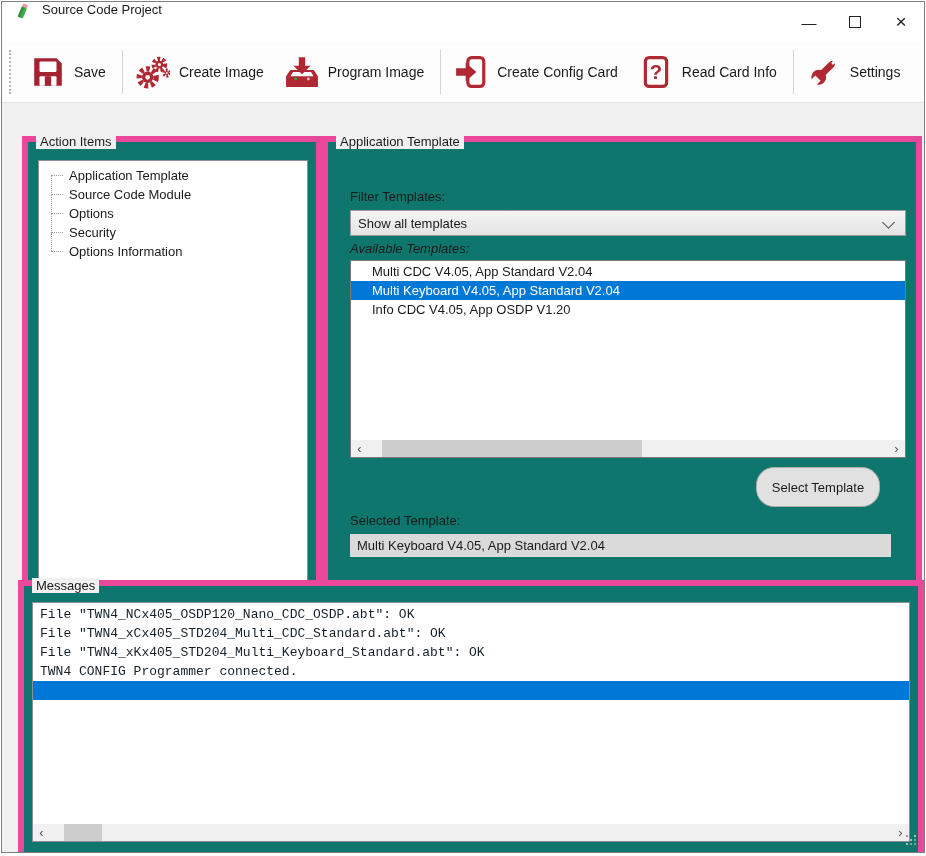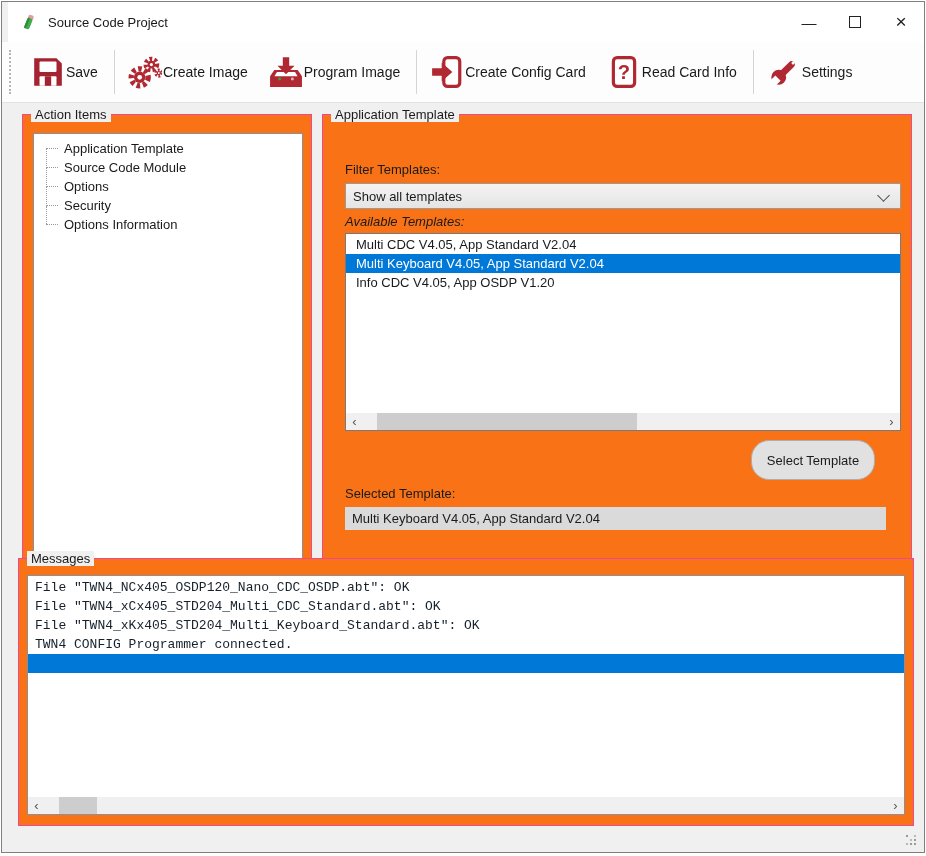--- a/index.html
+++ b/index.html
@@ -1,41 +1,41 @@
 <!DOCTYPE html>
 <html><head>
 <meta charset="utf-8">
 <style>
   html,body{margin:0;padding:0;background:#ffffff;width:926px;height:856px;
     font-family:"Liberation Sans",sans-serif;-webkit-font-smoothing:antialiased;}
   .window{position:absolute;left:1px;top:1px;width:922px;height:850px;
     border:1px solid #7f7f7f;background:#f0f0f0;overflow:hidden;}
 
   
-  .titlebar{position:absolute;left:6px;top:0;right:0;height:40px;background:#ffffff;
-    display:flex;align-items:center;}
+  .titlebar{position:absolute;left:0;top:0;right:0;height:40px;background:#ffffff;
+    display:flex;}
   .app-icon{margin-left:12px;width:18px;height:18px;flex:0 0 auto;}
   .title-text{margin-left:10px;font-size:13px;color:#1a1a1a;}
   .win-controls{margin-left:auto;display:flex;height:100%;}
   .win-btn{width:46px;height:40px;display:flex;align-items:center;justify-content:center;
     font-size:15px;color:#222;background:transparent;border:0;cursor:default;}
   .maxbox{width:10px;height:10px;border:1px solid #222;display:inline-block;}
 
   
   .toolbar{position:absolute;left:0;top:40px;right:0;height:60px;background:#fdfdfd;
     border-bottom:1px solid #e3e3e3;display:flex;align-items:center;}
   .tb-grip{width:5px;height:44px;border-left:2px dotted #b5b5b5;margin-left:7px;margin-right:6px;}
-  .tb-btn{display:flex;align-items:center;gap:0;background:transparent;border:0;
+  .tb-btn{display:flex;align-items:center;gap:8px;background:transparent;border:0;
     padding:4px 12px 4px 8px;height:52px;font-family:inherit;text-align:right;}
   .tb-icon{width:36px;height:36px;display:flex;align-items:center;justify-content:center;}
   .tb-label{font-size:14px;color:#1a1a1a;white-space:nowrap;}
   .tb-sep{width:1px;height:44px;background:#d4d4d4;margin:0 4px;}
 
   
-  .groupbox{position:absolute;border:1px solid #ec4899;background:#f97316;}
+  .groupbox{position:absolute;border:6px solid #ec4899;background:#0f766e;margin-top:22px;}
   .group-label{position:absolute;top:-8px;left:8px;background:#f0f0f0;padding:0 4px;
     font-size:13px;color:#1a1a1a;line-height:15px;}
 
   #group-actions{left:20px;top:112px;width:288px;height:456px;}
   #group-template{left:320px;top:112px;width:588px;height:456px;}
   #group-messages{left:16px;top:556px;width:894px;height:266px;}
 
   
   .treeview{position:absolute;left:10px;right:8px;top:18px;bottom:8px;background:#ffffff;
     border:1px solid #8a8f98;padding-top:5px;overflow:hidden;}
@@ -53,21 +53,21 @@
   .fieldlabel{position:absolute;font-size:13px;color:#1a1a1a;}
   .combobox{position:absolute;left:22px;right:10px;top:68px;height:24px;
     background:linear-gradient(#f4f4f4,#e4e4e4);border:1px solid #9a9a9a;
     display:flex;align-items:center;font-size:13px;color:#1a1a1a;padding-left:7px;}
   .combo-chevron{position:absolute;right:12px;top:7px;width:8px;height:8px;
     border-right:1.6px solid #4a4a4a;border-bottom:1.6px solid #4a4a4a;
     transform:rotate(45deg);}
   .listbox{position:absolute;left:22px;right:10px;top:118px;height:196px;background:#ffffff;
     border:1px solid #7a7a7a;overflow:hidden;}
   .list-items{position:absolute;left:0;right:0;top:1px;bottom:17px;}
-  .list-item{height:19px;line-height:19px;font-size:13px;color:#1a1a1a;padding-left:10px;
+  .list-item{height:19px;line-height:19px;font-size:13px;color:#1a1a1a;padding-left:21px;
     white-space:nowrap;}
   .list-item.selected{background:#0078d7;color:#ffffff;}
 
   
   .hscroll{position:absolute;left:0;right:0;bottom:0;height:17px;background:#f0f0f0;
     display:flex;align-items:center;}
   .scroll-arrow{width:17px;height:17px;display:flex;align-items:center;justify-content:center;
     font-size:13px;color:#555;flex:0 0 auto;user-select:none;}
   .scroll-track{position:relative;flex:1;height:17px;}
   .scroll-thumb{position:absolute;top:0;height:17px;background:#cdcdcd;}

